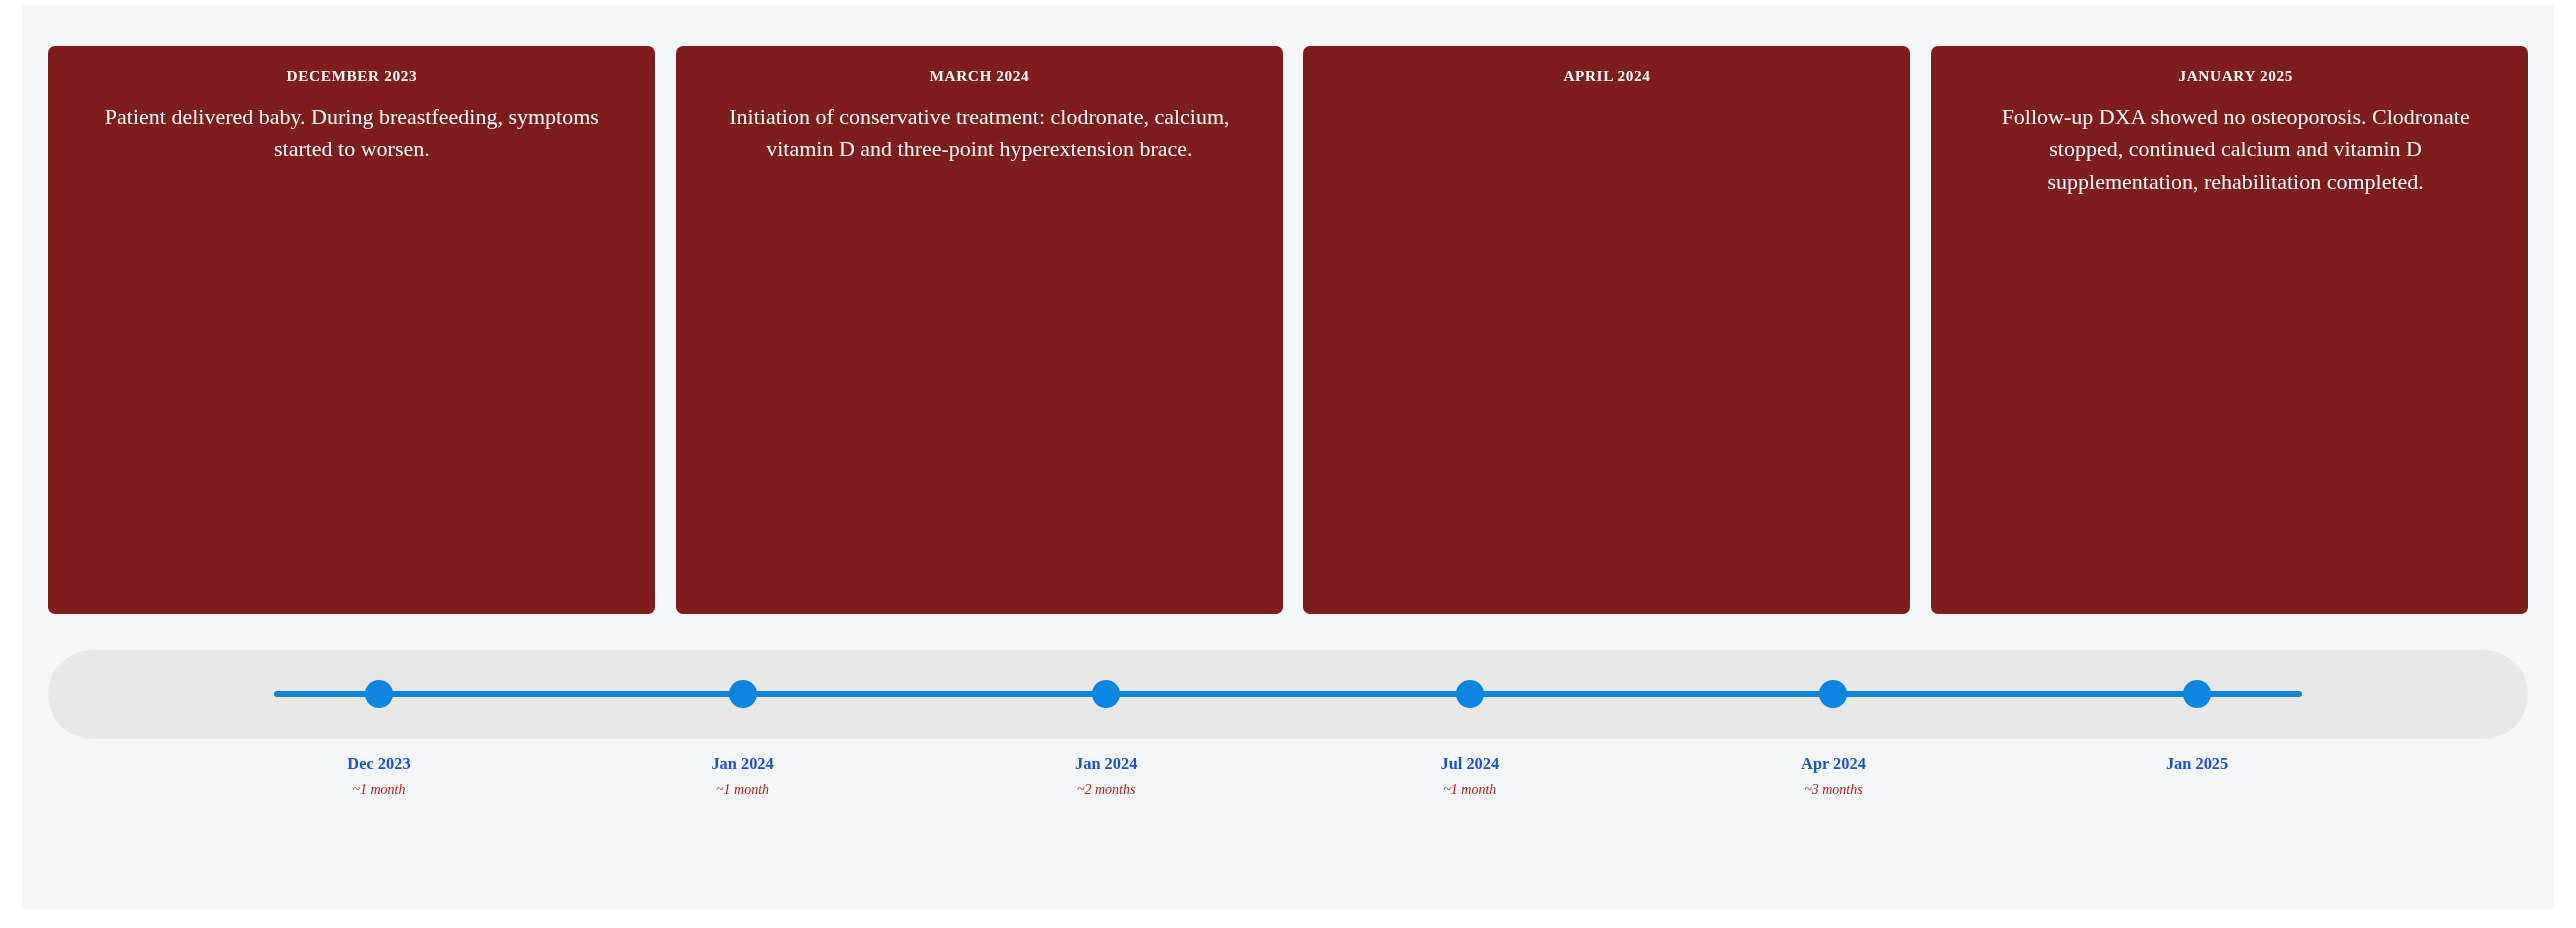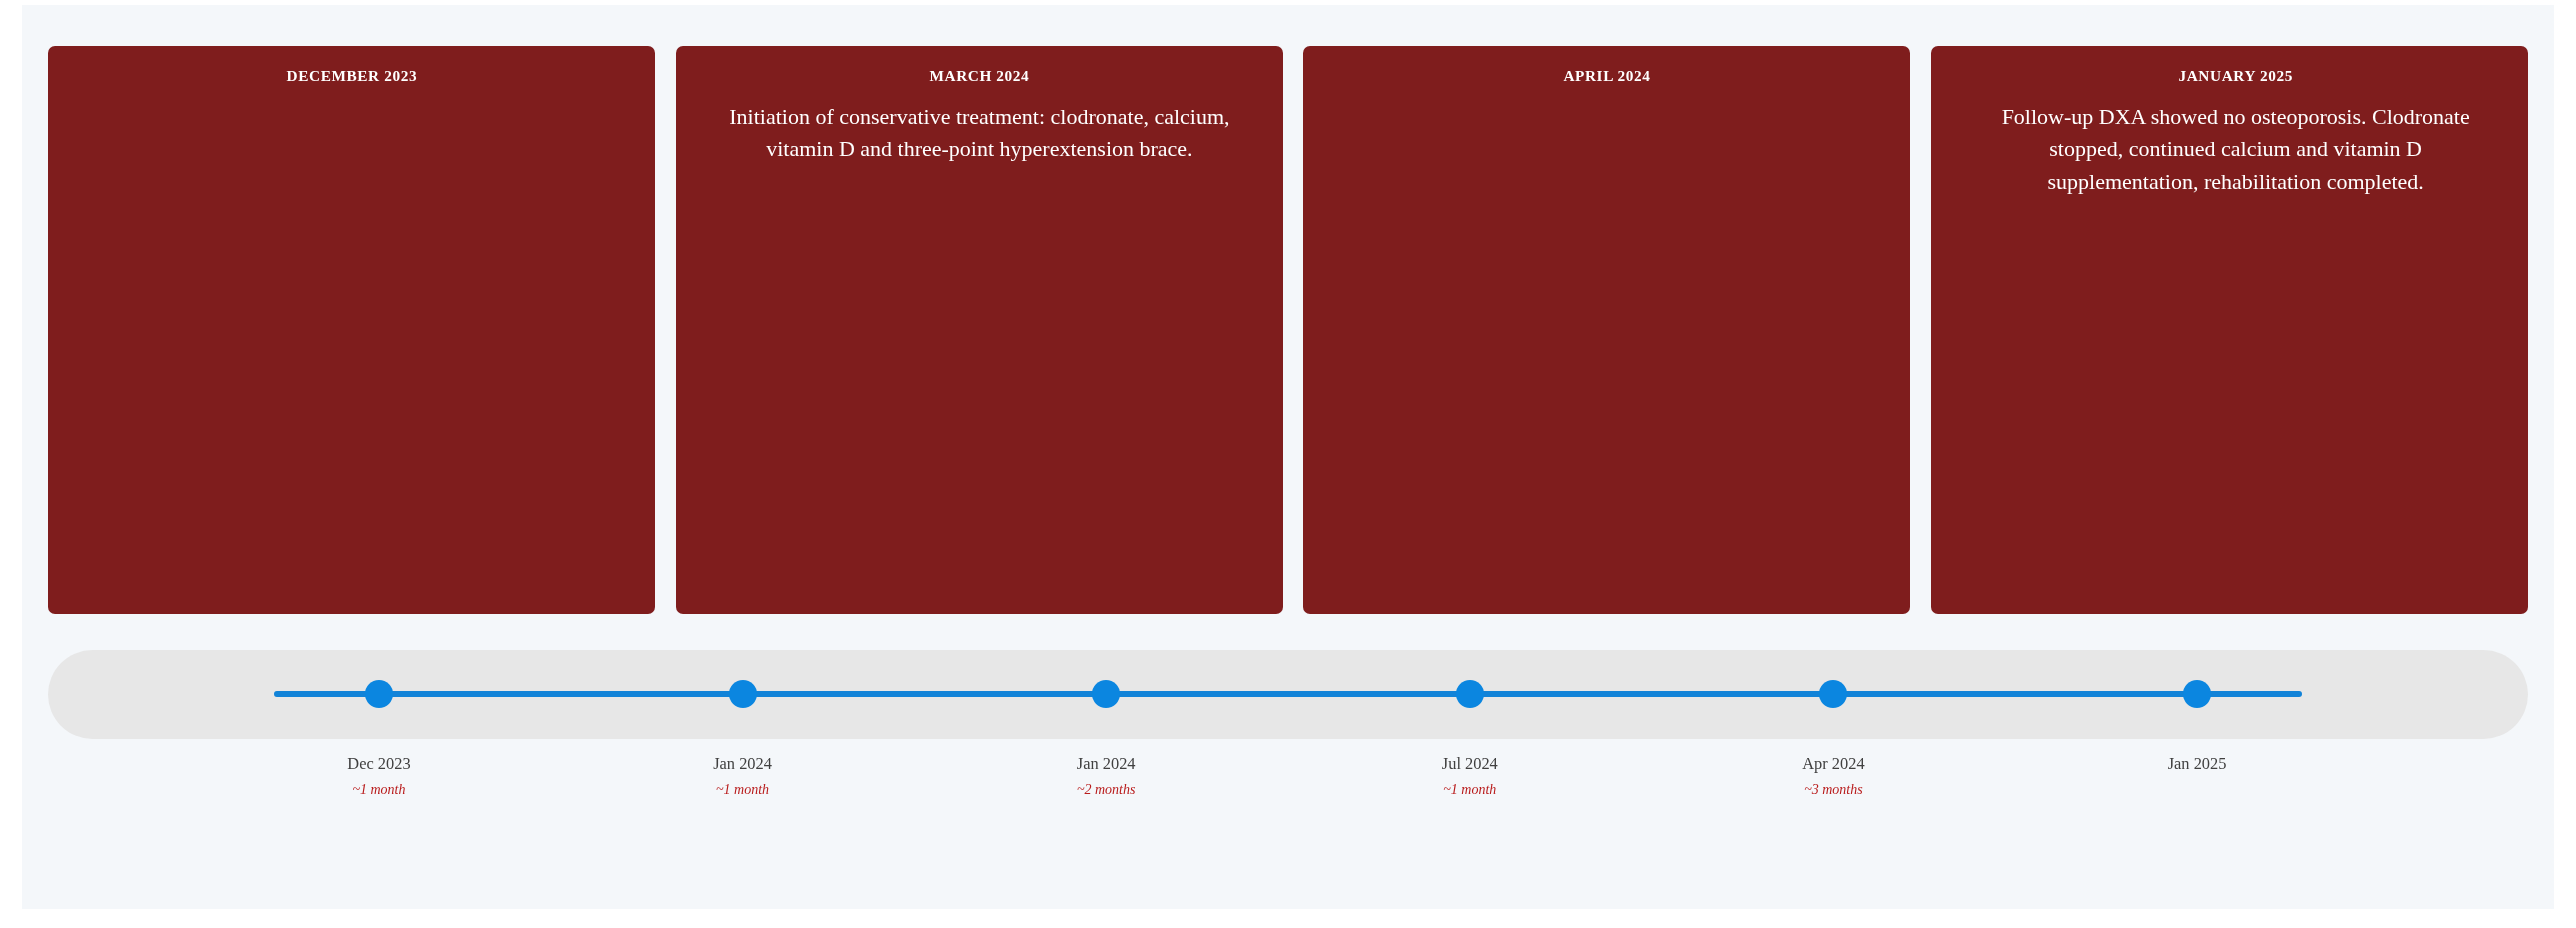--- a/index.html
+++ b/index.html
@@ -137,22 +137,22 @@
   .timeline-label-cell {
     flex: 1 1 0;
     display: flex;
     flex-direction: column;
     align-items: center;
     text-align: center;
   }
 
   .timeline-label-date {
     font-size: 16.4px;
-    font-weight: normal;
-    color: #404040;
+    font-weight: bold;
+    color: #1d4ed8;
     line-height: 1.25;
   }
 
   .timeline-label-gap {
     font-size: 14px;
     font-style: italic;
     color: #b91c1c;
     line-height: 1.3;
     margin-top: 7px;
     min-height: 18px;
@@ -160,20 +160,21 @@
 </style>
 </head>
 <body>
 
 <div id="timeline-figure">
 
   <div id="event-cards">
 
     <div class="event-card">
       <div class="event-card-date">DECEMBER 2023</div>
+      <div class="event-card-body">Patient delivered baby. During breastfeeding, symptoms started to worsen.</div>
     </div>
 
 
 
     <div class="event-card">
       <div class="event-card-date">MARCH 2024</div>
       <div class="event-card-body">Initiation of conservative treatment: clodronate, calcium, vitamin D and three-point hyperextension brace.</div>
     </div>
 
     <div class="event-card">

